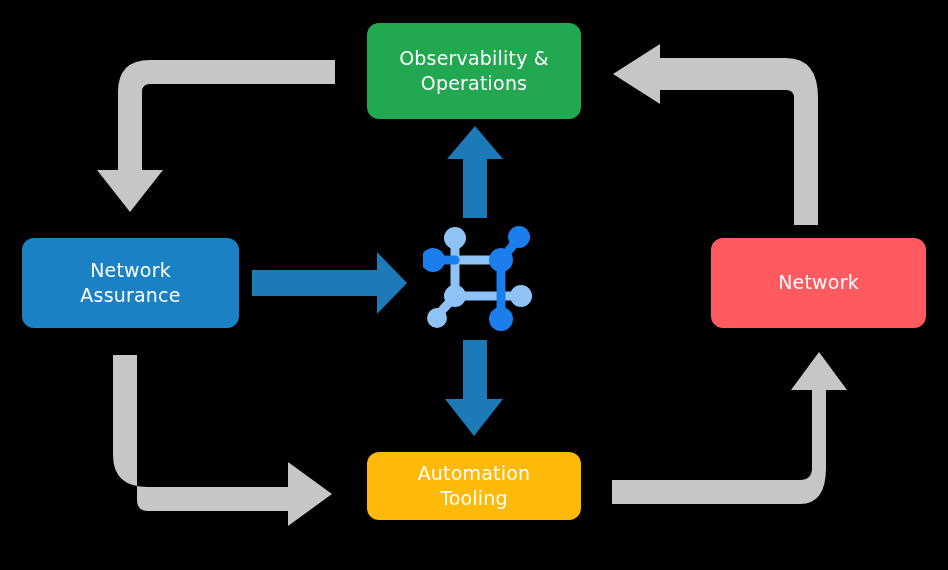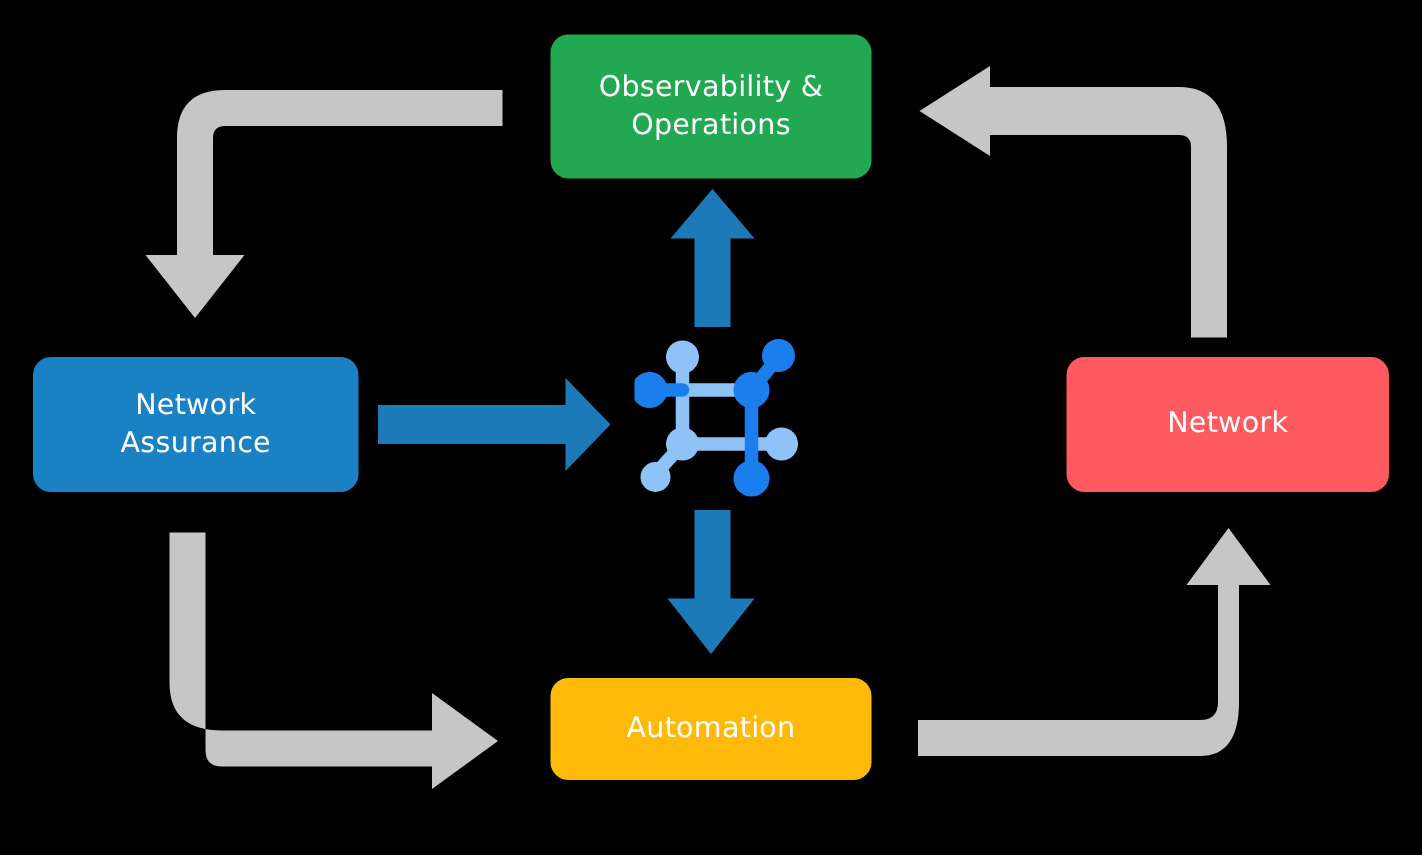--- a/index.html
+++ b/index.html
@@ -93,16 +93,17 @@
 
   <div class="box" id="box-network-infrastructure" style="background:#ff5a5f">
     <div>
       <span>Network</span>
     </div>
   </div>
 
   <div class="box" id="box-automation-tooling" style="background:#ffb908">
     <div>
       <span>Automation</span>
+      <span>Tooling</span>
     </div>
   </div>
 
 </div>
 
 </body></html>

